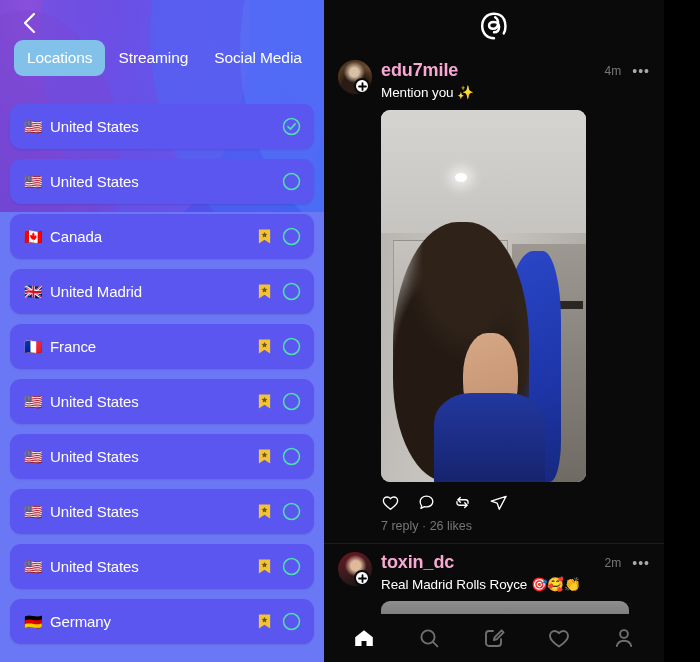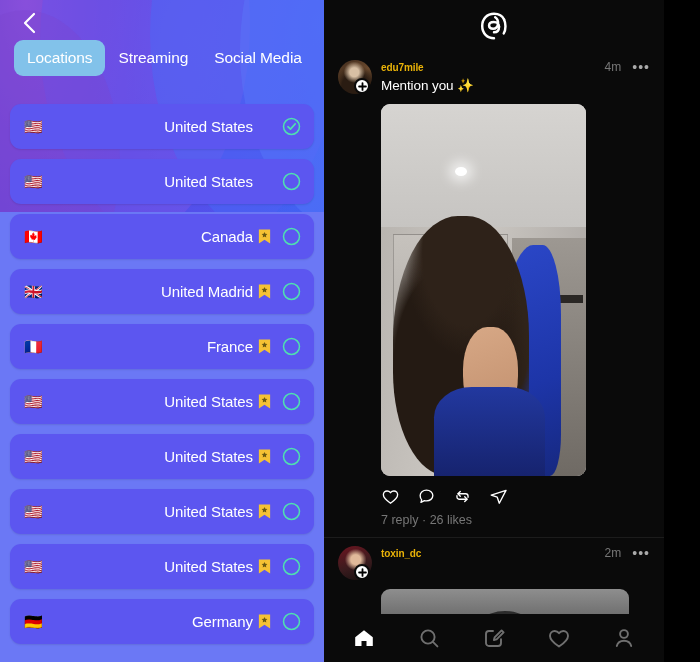--- a/index.html
+++ b/index.html
@@ -57,21 +57,20 @@
     height:45px; margin-bottom:10px;
     background:#5c56f0; border-radius:11px;
     display:flex; align-items:center;
     padding:0 13px 0 14px; cursor:pointer;
     box-shadow:0 1px 2px rgba(0,0,0,.10);
   }
   .loc-flag { font-size:15px; width:22px; flex:0 0 22px; line-height:1; }
   .loc-name {
     flex:1; color:#fff; font-size:15px; letter-spacing:-.1px;
     margin-left:4px;
-    text-align:right;
   }
   .loc-bm { width:22px; flex:0 0 22px; display:flex; justify-content:center; }
   .loc-sel { width:26px; flex:0 0 26px; display:flex; justify-content:flex-end; }
 
   
   #right-panel {
     width:340px; height:662px;
     background:#0a0a0a; position:relative; overflow:hidden;
   }
   .th-logo { height:52px; display:flex; align-items:center; justify-content:center; }
@@ -93,21 +92,21 @@
       linear-gradient(160deg,#6d1520 0%,#3b1b1e 55%,#14100f 100%);
   }
   .th-plus {
     position:absolute; left:16px; top:18px;
     width:16px; height:16px; border-radius:50%;
     background:#fff; border:2px solid #0a0a0a;
     display:flex; align-items:center; justify-content:center;
   }
   .th-body { flex:1; min-width:0; }
   .th-row1 { display:flex; align-items:center; }
-  .th-user { color:#eab308; font-size:10px; font-weight:bold; letter-spacing:-.1px; }
+  .th-user { color:#f9a8d4; font-size:18px; font-weight:bold; letter-spacing:-.1px; }
   .th-time { margin-left:auto; color:#777; font-size:12px; }
   .th-dots { margin-left:11px; color:#aaa; font-size:14px; letter-spacing:1px; line-height:10px; cursor:pointer; }
   .th-text { color:#fff; font-size:13.5px; margin-top:3px; letter-spacing:-.1px; }
 
   .th-photo {
     margin:10px 0 0 43px; width:205px; height:372px;
     border-radius:9px; overflow:hidden; position:relative;
     background:linear-gradient(#cfcfcf,#bdbdbd);
   }
   .ph-ceil { position:absolute; inset:0 0 62% 0; background:linear-gradient(#d6d4d1,#c4c2bf); }
@@ -424,20 +423,21 @@
               <path d="M5 1.2 V8.8 M1.2 5 H8.8" stroke="#000" stroke-width="2" stroke-linecap="round"></path>
             </svg>
           </div>
         </div>
         <div class="th-body">
           <div class="th-row1">
             <span class="th-user">toxin_dc</span>
             <span class="th-time">2m</span>
             <span class="th-dots">•••</span>
           </div>
+          <div class="th-text">Real Madrid Rolls Royce 🎯🥰👏</div>
         </div>
       </div>
       <div class="th-photo2">
         <div class="ph2-head"></div>
       </div>
     </div>
 
   </div>
 
   <div class="th-nav">

